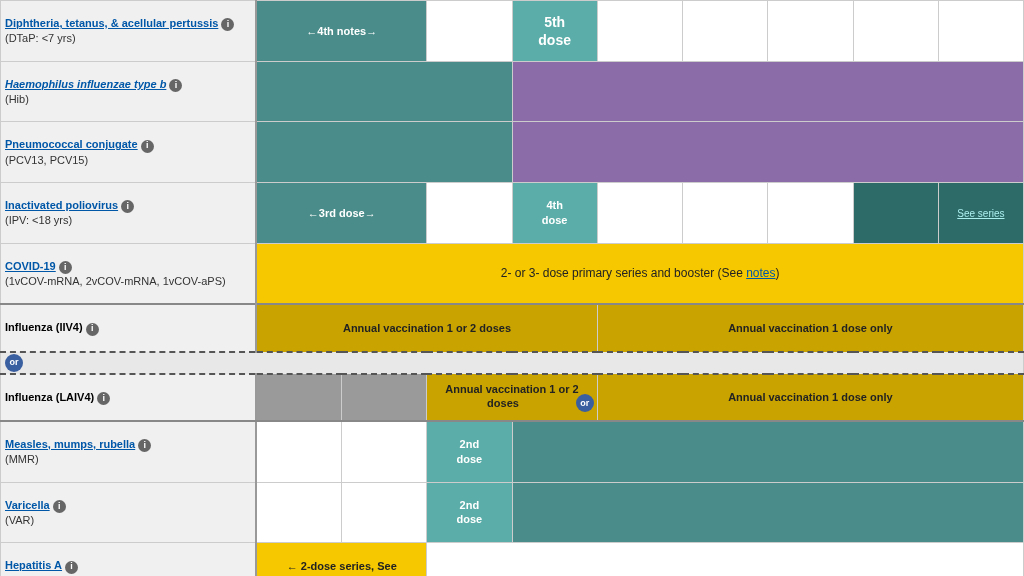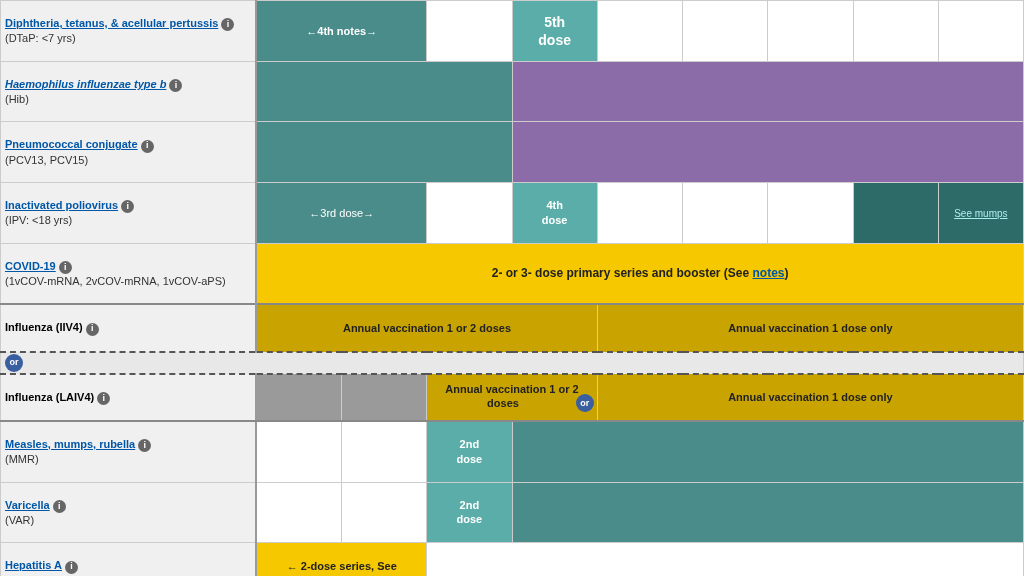--- a/index.html
+++ b/index.html
@@ -63,33 +63,33 @@
           <td colspan="3" style="background-color: rgb(74, 140, 137); text-align: center; vertical-align: middle; padding: 4px 3px;"></td>
           <td colspan="6" style="background-color: rgb(139, 107, 168); text-align: center; vertical-align: middle; padding: 4px 3px;"></td>
         </tr>
         <tr>
           <td style="background: rgb(240, 240, 240); border-right: 2px solid rgb(153, 153, 153);"><a href="#" style="color:#0057a8;text-decoration:underline;font-weight:bold;">Pneumococcal conjugate</a> <span style="display:inline-flex;align-items:center;justify-content:center;background:#666;color:#fff;border-radius:50%;width:13px;height:13px;font-size:9px;font-weight:bold;cursor:pointer;">i</span><br><span style="color:#333;font-size:11px;">(PCV13, PCV15)</span></td>
           <td colspan="3" style="background-color: rgb(74, 140, 137); text-align: center; vertical-align: middle; padding: 4px 3px;"></td>
           <td colspan="6" style="background-color: rgb(139, 107, 168); text-align: center; vertical-align: middle; padding: 4px 3px;"></td>
         </tr>
         <tr>
           <td style="background: rgb(240, 240, 240); border-right: 2px solid rgb(153, 153, 153);"><a href="#" style="color:#0057a8;text-decoration:underline;font-weight:bold;">Inactivated poliovirus</a> <span style="display:inline-flex;align-items:center;justify-content:center;background:#666;color:#fff;border-radius:50%;width:13px;height:13px;font-size:9px;font-weight:bold;cursor:pointer;">i</span><br><span style="color:#333;font-size:11px;">(IPV: &lt;18 yrs)</span></td>
-          <td colspan="2" style="background-color: rgb(74, 140, 137); text-align: center; vertical-align: middle; padding: 4px 3px;"><span style="color:#fff;font-size:11px;font-weight:normal;">←3rd dose→</span></td>
+          <td colspan="2" style="background-color: rgb(74, 140, 137); text-align: center; vertical-align: middle; padding: 4px 3px;"><span style="color:#fff;font-size:11px;font-weight:bold;">←3rd dose→</span></td>
           <td colspan="1" style="background-color: rgb(255, 255, 255); text-align: center; vertical-align: middle; padding: 4px 3px;"></td>
           <td colspan="1" style="background-color: rgb(90, 173, 168); text-align: center; vertical-align: middle; padding: 4px 3px;"><span style="color:#fff;font-size:11px;font-weight:bold;">4th<br>dose</span></td>
           <td colspan="1" style="background-color: rgb(255, 255, 255); text-align: center; vertical-align: middle; padding: 4px 3px;"></td>
           <td colspan="1" style="background-color: rgb(255, 255, 255); text-align: center; vertical-align: middle; padding: 4px 3px;"></td>
           <td colspan="1" style="background-color: rgb(255, 255, 255); text-align: center; vertical-align: middle; padding: 4px 3px;"></td>
           <td colspan="1" style="background-color: rgb(45, 107, 104); text-align: center; vertical-align: middle; padding: 4px 3px;"></td>
           <td colspan="1" style="background-color: rgb(45, 107, 104); text-align: center; vertical-align: middle; padding: 4px 3px;"><a href="#" style="color:#aee;text-decoration:underline;font-size:10px;">See
-mumps</a></td>
+series</a></td>
         </tr>
         <tr>
           <td style="background: rgb(240, 240, 240); border-right: 2px solid rgb(153, 153, 153);"><a href="#" style="color:#0057a8;text-decoration:underline;font-weight:bold;">COVID-19</a> <span style="display:inline-flex;align-items:center;justify-content:center;background:#666;color:#fff;border-radius:50%;width:13px;height:13px;font-size:9px;font-weight:bold;cursor:pointer;">i</span><br><span style="color:#333;font-size:11px;">(1vCOV-mRNA, 2vCOV-mRNA, 1vCOV-aPS)</span></td>
-          <td colspan="9" style="background-color: rgb(245, 200, 0); text-align: center; vertical-align: middle; padding: 4px 3px;"><span style="color:#222;font-size:12px;font-weight:bold;">2- or 3- dose primary series and booster (See <a href="#" style="color:#0057a8;text-decoration:underline;">notes</a>)</span></td>
+          <td colspan="9" style="background-color: rgb(245, 200, 0); text-align: center; vertical-align: middle; padding: 4px 3px;"><span style="color:#222;font-size:12px;font-weight:normal;">2- or 3- dose primary series and booster (See <a href="#" style="color:#0057a8;text-decoration:underline;">notes</a>)</span></td>
         </tr>
         <tr>
           <td style="background: rgb(240, 240, 240); border-right: 2px solid rgb(153, 153, 153); border-top: 2px solid rgb(136, 136, 136); border-bottom: 1px dashed rgb(85, 85, 85);"><span style="font-weight:bold;">Influenza (IIV4)</span> <span style="display:inline-flex;align-items:center;justify-content:center;background:#666;color:#fff;border-radius:50%;width:13px;height:13px;font-size:9px;font-weight:bold;cursor:pointer;">i</span></td>
           <td colspan="4" style="background-color: rgb(201, 164, 0); text-align: center; vertical-align: middle; padding: 4px 3px; border-top: 2px solid rgb(136, 136, 136); border-bottom: 1px dashed rgb(85, 85, 85);"><span style="color:#222;font-size:11px;font-weight:bold;">Annual vaccination 1 or 2 doses</span></td>
           <td colspan="5" style="background-color: rgb(201, 164, 0); text-align: center; vertical-align: middle; padding: 4px 3px; border-top: 2px solid rgb(136, 136, 136); border-bottom: 1px dashed rgb(85, 85, 85);"><span style="color:#222;font-size:11px;font-weight:bold;">Annual vaccination 1 dose only</span></td>
         </tr>
         <tr style="display: table-row;">
           <td colspan="10" style="background: rgb(232, 232, 232); padding: 1px 4px; border-top: 2px dashed rgb(85, 85, 85); border-bottom: 2px dashed rgb(85, 85, 85);"><span style="background:#3a5fa0;color:#fff;border-radius:50%;display:inline-flex;align-items:center;justify-content:center;width:18px;height:18px;font-size:9px;font-weight:bold;">or</span></td>
         </tr>
         <tr>

